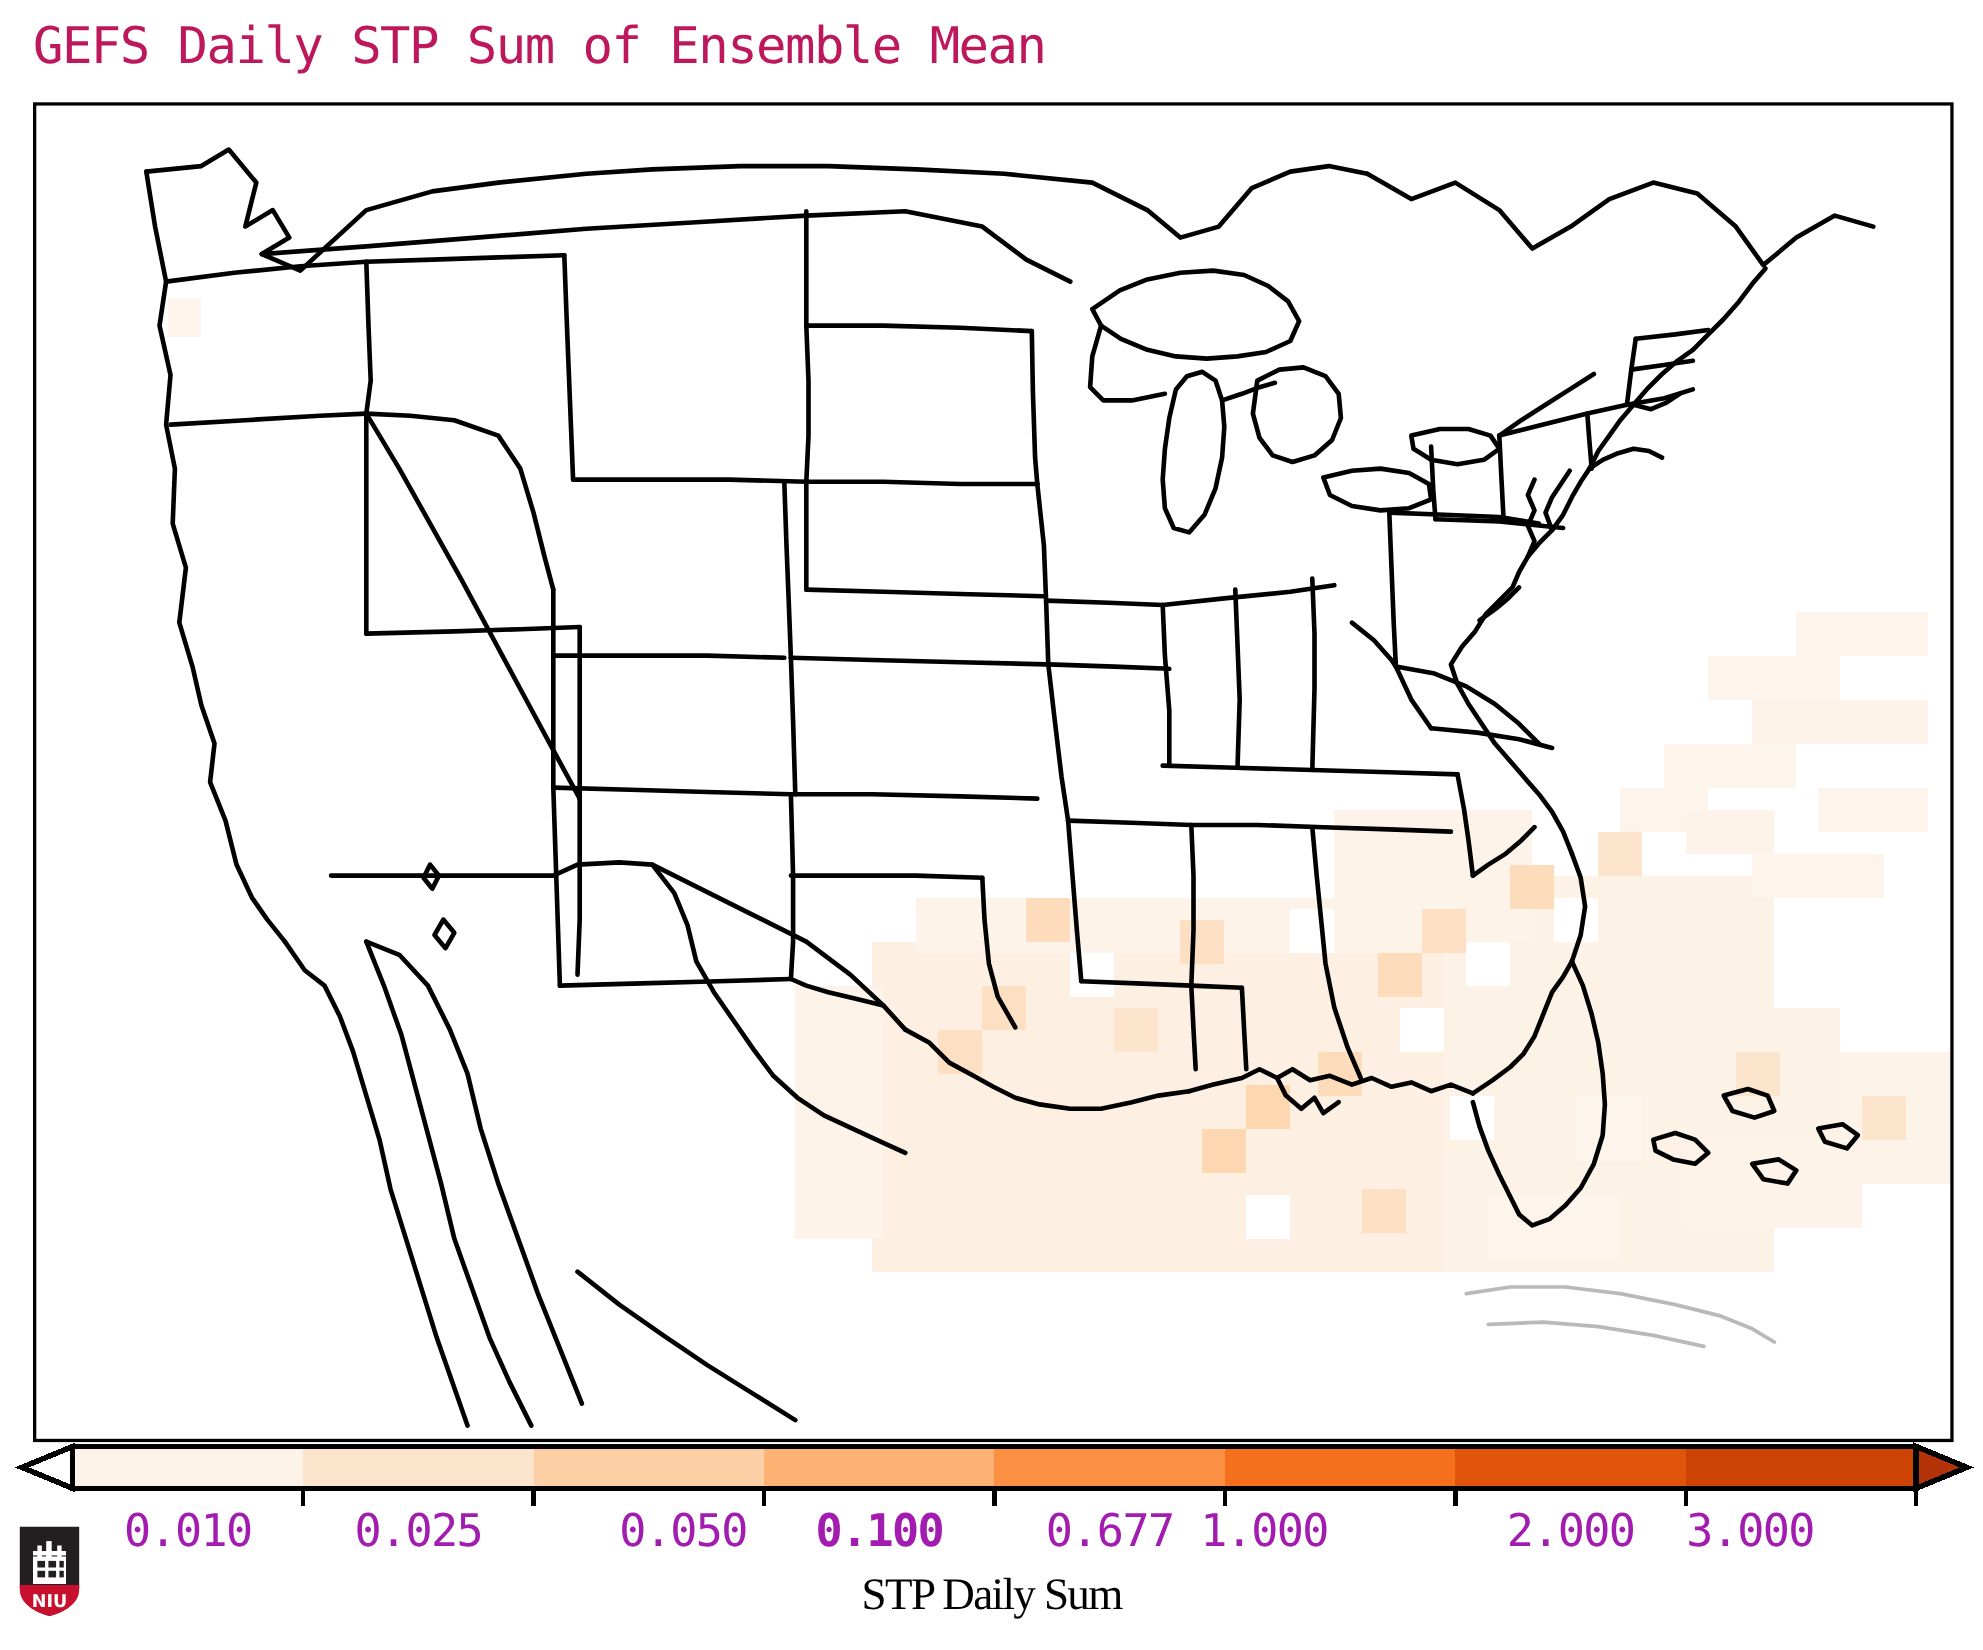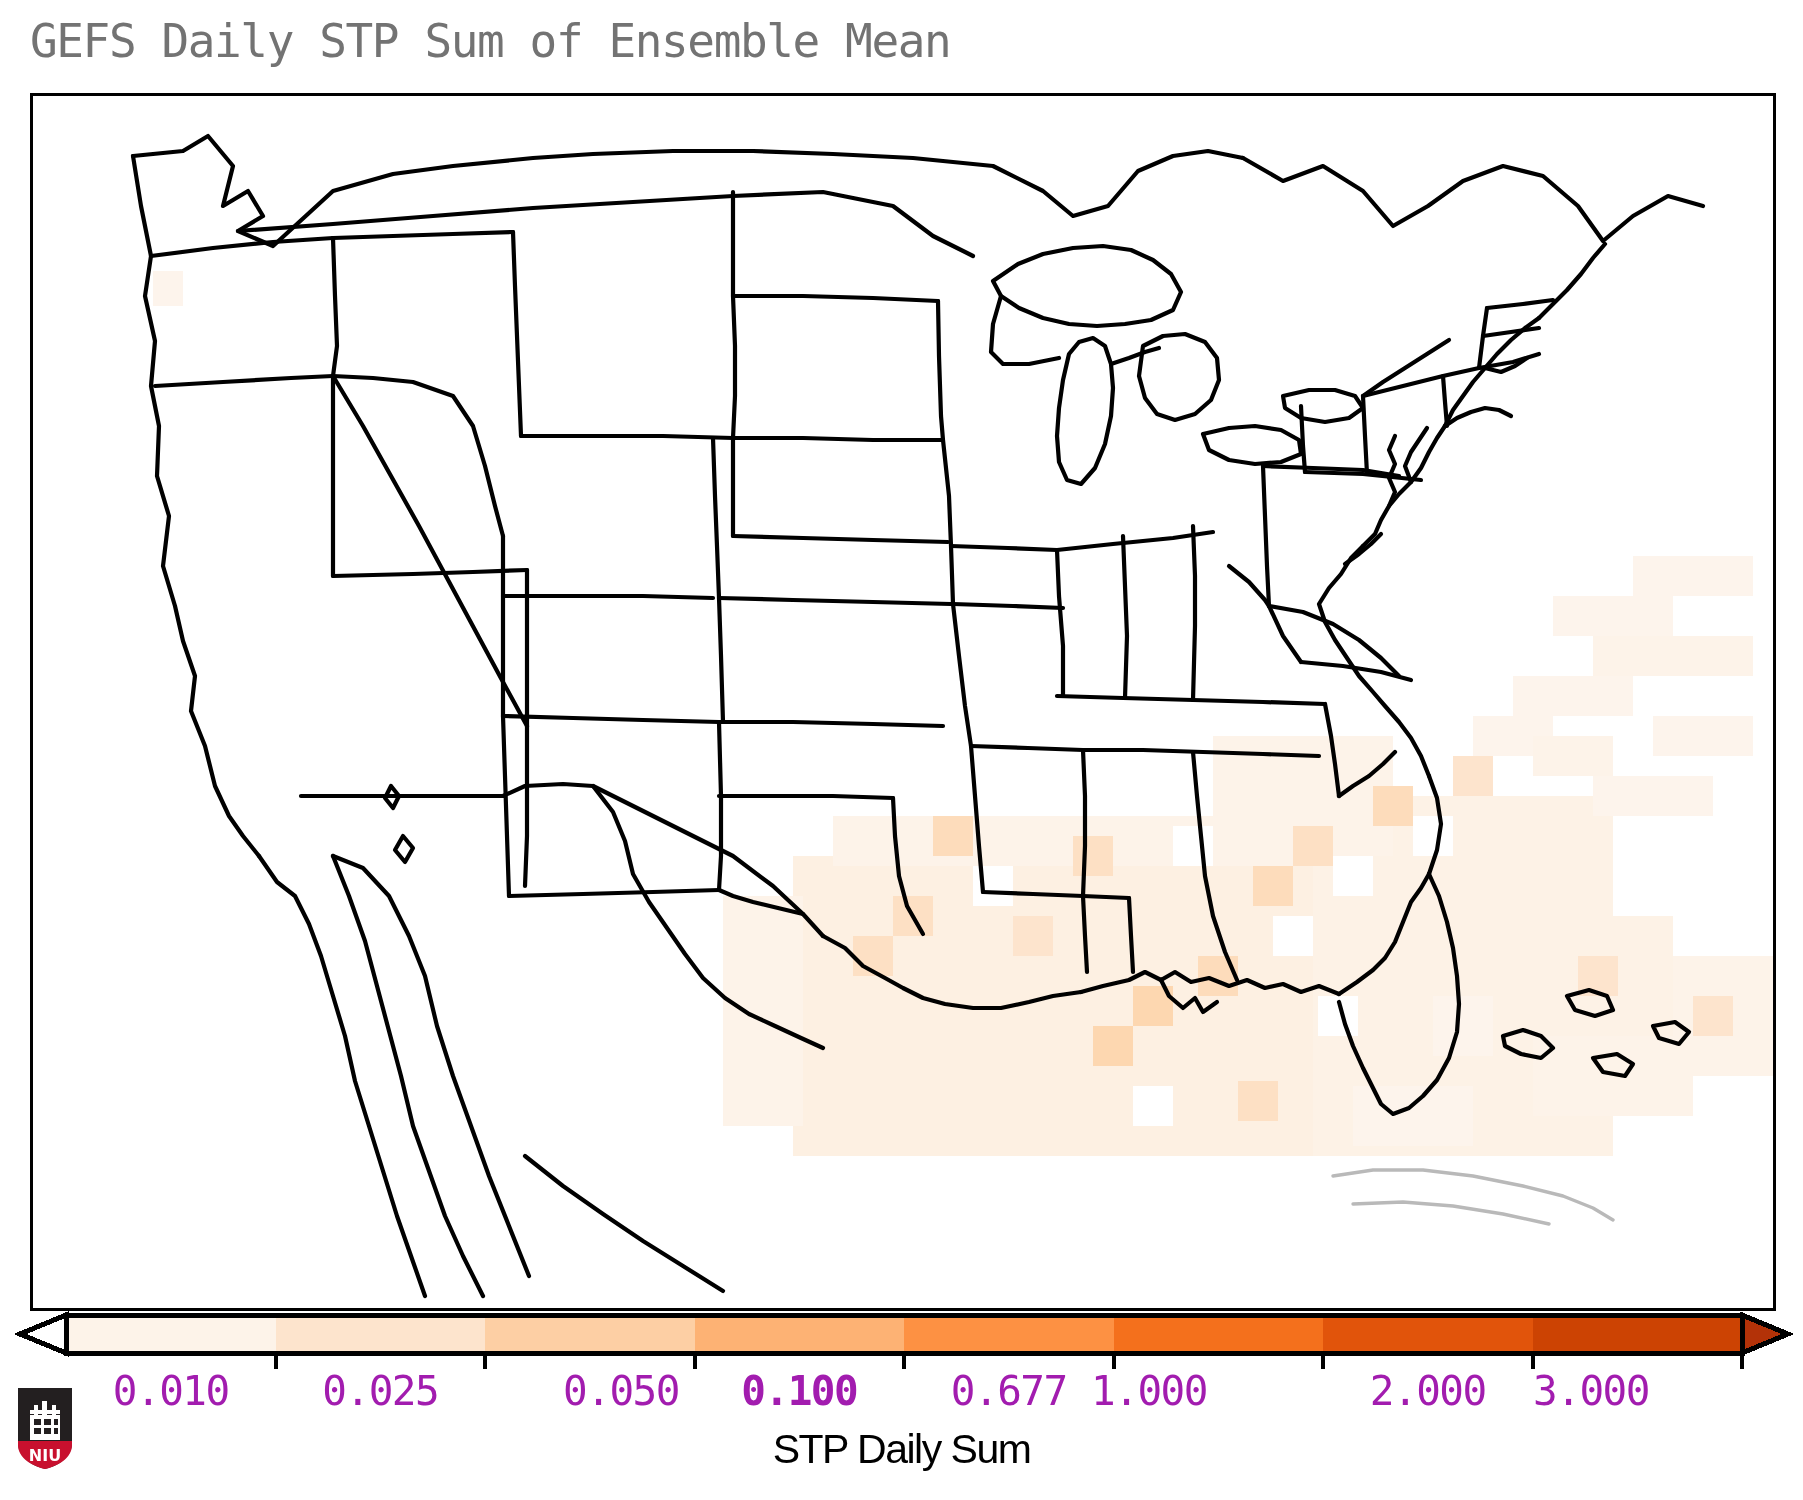--- a/index.html
+++ b/index.html
@@ -8,21 +8,21 @@
     font-family:"DejaVu Sans Mono","Liberation Mono",monospace;
     overflow:hidden;position:relative;
   }
   .page{position:absolute;inset:0;background:#fff;}
 
   
   #plot-title{
     position:absolute;left:30px;top:14px;
     font-size:46px;line-height:54px;
     letter-spacing:-1.4px;
-    color:#737373;white-space:nowrap;
+    color:#be185d;white-space:nowrap;
     font-family:"DejaVu Sans Mono","Liberation Mono",monospace;
   }
 
   
   #map-frame{
     position:absolute;left:30px;top:93px;
     width:1746px;height:1218px;
     border:3px solid #000;
     background:#fff;
     overflow:hidden;
@@ -59,21 +59,21 @@
     font-size:41px;line-height:46px;color:#a21caf;
     transform:translateX(-50%);
     white-space:nowrap;letter-spacing:-1.5px;
     font-family:"DejaVu Sans Mono","Liberation Mono",monospace;
   }
   #cbar-axis-label{
     position:absolute;left:0;top:1424px;width:1803px;
     text-align:center;
     font-size:41px;line-height:50px;color:#000;
     letter-spacing:-1.5px;
-    font-family:Liberation Sans, sans-serif;
+    font-family:Liberation Serif, serif;
   }
 
   
   #niu-logo{
     position:absolute;left:14px;top:1385px;
     width:62px;height:86px;
   }
 </style>
 </head>
 <body>

